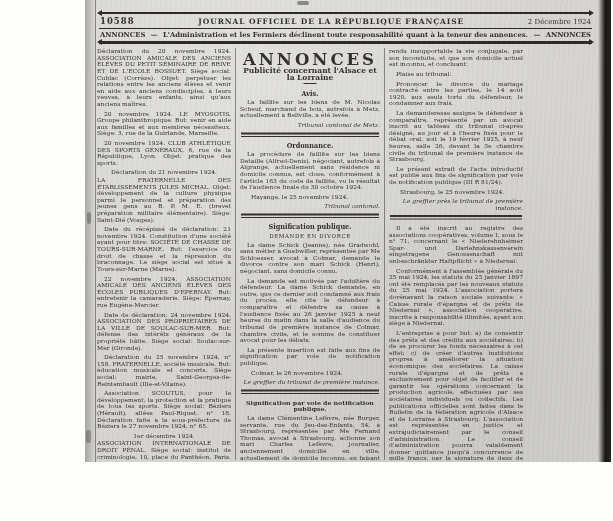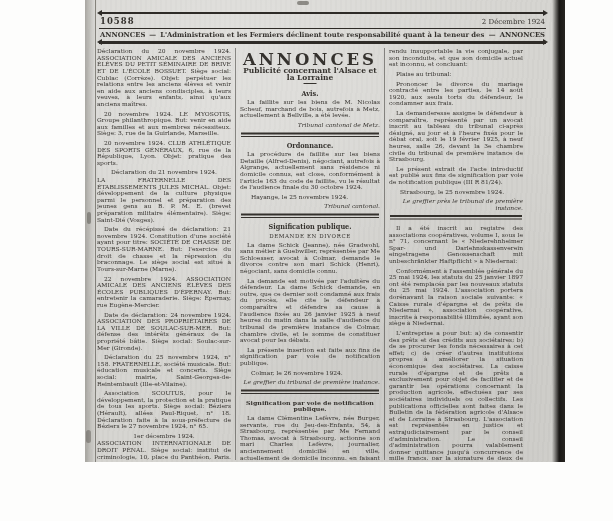--- a/index.html
+++ b/index.html
@@ -1,20 +1,20 @@
 <!DOCTYPE html>
 <html><head>
 <meta charset="utf-8">
 <style>
   html,body{margin:0;padding:0;width:613px;height:521px;overflow:hidden;background:#ffffff;}
   .frame{position:relative;width:613px;height:521px;background:#fdfdfc;font-family:"DejaVu Serif",serif;}
 
   
   .scan{
-    position:absolute;left:85px;top:0;width:480px;height:462px;overflow:hidden;
+    position:absolute;left:85px;top:0;width:526px;height:462px;overflow:hidden;
     color:#35322e;
     background-color:#d6d5d1;
     background-image:
       radial-gradient(circle at 30% 15%, rgba(255,255,255,.28), transparent 60%),
       radial-gradient(circle at 75% 85%, rgba(0,0,0,.06), transparent 55%),
       repeating-linear-gradient(93deg, rgba(0,0,0,.02) 0 2px, transparent 2px 5px);
   }
   .edge-left{position:absolute;left:0;top:0;width:10px;height:100%;
     background:linear-gradient(90deg, rgba(110,107,100,.45), rgba(110,107,100,0));
     border-right:1px solid rgba(60,57,50,.35);}
@@ -77,20 +77,21 @@
     <div class="edge-left"></div>
     <div class="edge-right"></div>
     <div class="blotch b1"></div>
     <div class="blotch b2"></div>
     <div class="blotch b3"></div>
 
     <div class="header">
       <div class="h-rule arrows"></div>
       <div class="header-row">
         <span class="pagenum">10588</span>
+        <span class="jtitle">JOURNAL OFFICIEL DE LA RÉPUBLIQUE FRANÇAISE</span>
         <span class="jdate">2 Décembre 1924</span>
       </div>
       <div class="h-rule"></div>
       <div class="banner-row">
         <span>ANNONCES</span>
         <span>—</span>
         <span class="banner-center">L'Administration et les Fermiers déclinent toute responsabilité quant à la teneur des annonces.</span>
         <span>—</span>
         <span>ANNONCES</span>
       </div>

